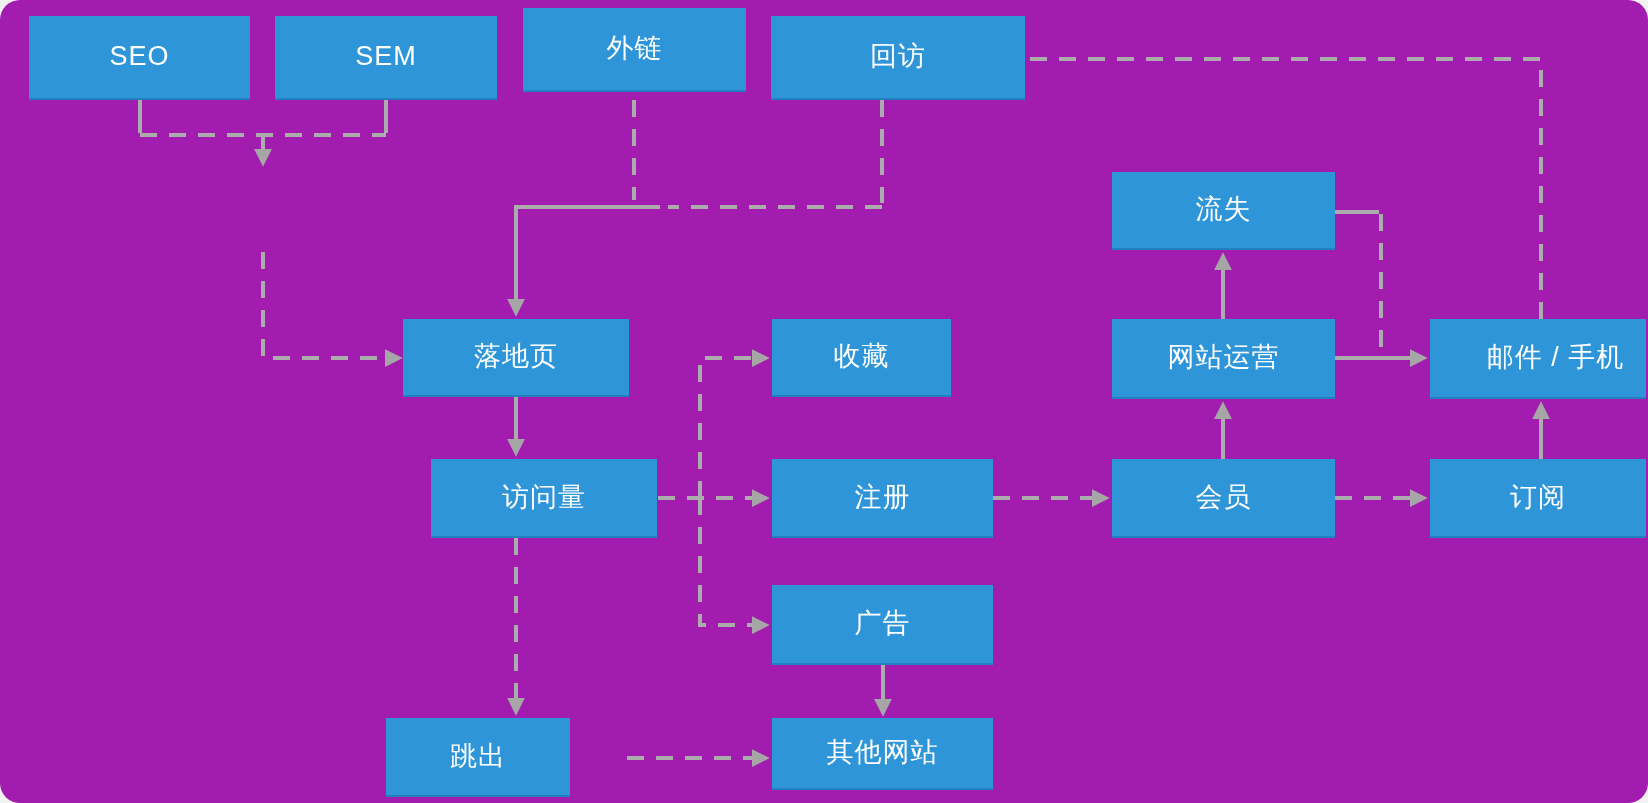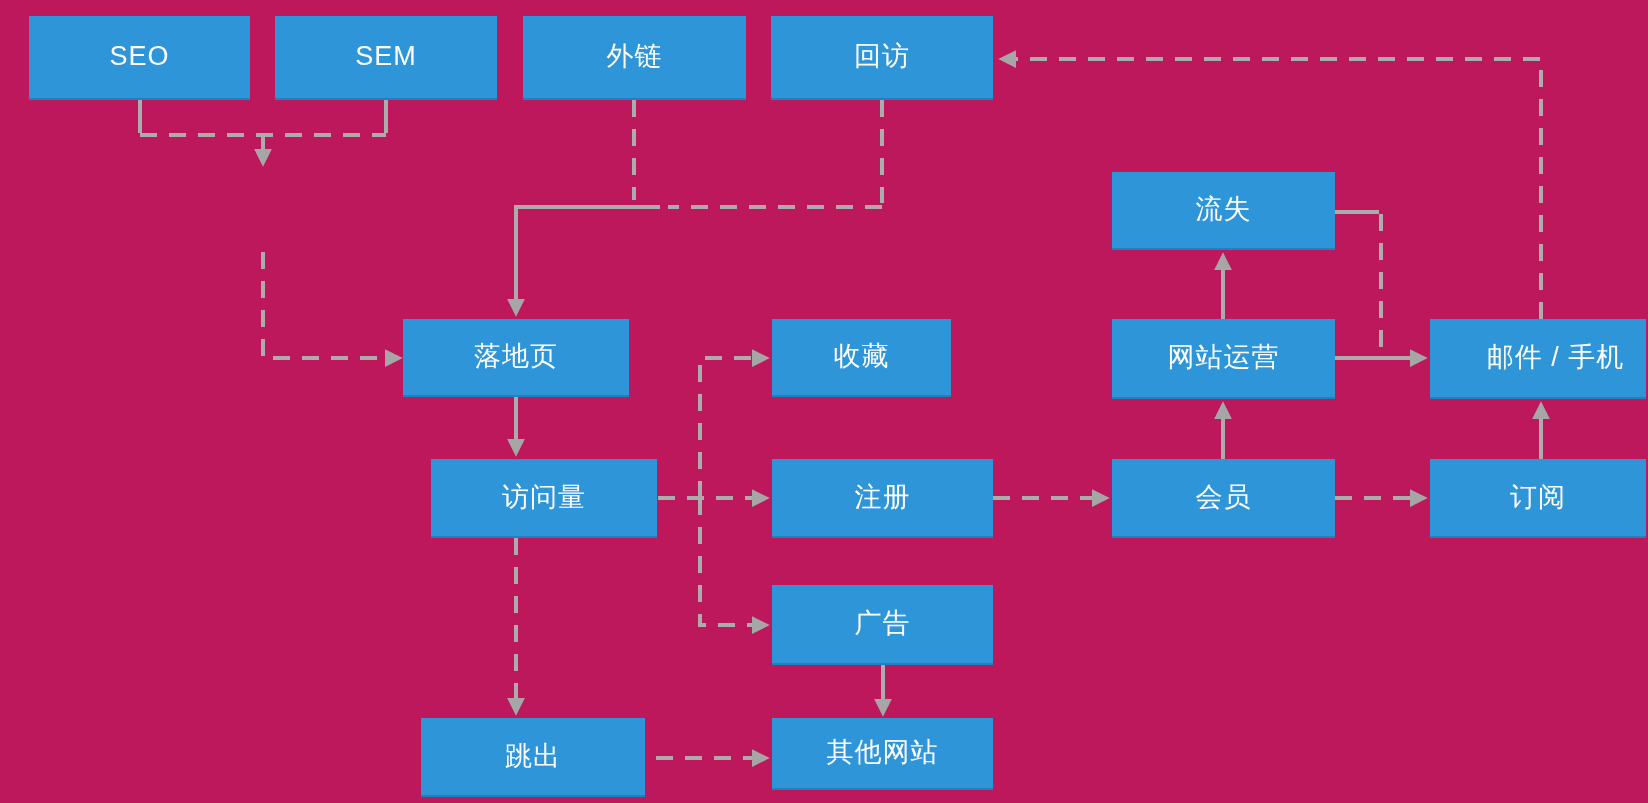--- a/index.html
+++ b/index.html
@@ -3,56 +3,57 @@
 <meta charset="utf-8">
 <style>
   html,body{margin:0;padding:0;}
   body{
     background:#f2f2f2;
     font-family:"Liberation Sans","DejaVu Sans",sans-serif;
   }
   #canvas{
     position:relative;
     width:1648px;height:803px;
-    background:#be185d;
+    background:#a21caf;
     overflow:hidden;
+    border-radius:20px;
   }
   #edges-svg{position:absolute;left:0;top:0;width:1648px;height:803px;}
   .node{
     position:absolute;
     background:#2E95D8;
     border-bottom:2px solid #2180bd;
     color:#fff;
     display:flex;
     flex-direction:column;
     align-items:center;
     justify-content:center;
     font-size:27px;
     letter-spacing:1px;
     text-align:center;
     box-sizing:border-box;
   }
   .node .lbl{display:block;line-height:1.25;}
   
   .n-seo            {left:29px;  top:16px;  width:221px; height:84px;}
   .n-sem            {left:275px; top:16px;  width:222px; height:84px;}
-  .n-external-links {left:523px; top:16px;  width:223px; height:84px;}
-  .n-revisit        {left:771px; top:16px;  width:222px; height:84px;}
+  .n-external-links {left:523px; top:8px;  width:223px; height:84px;}
+  .n-revisit        {left:771px; top:16px;  width:254px; height:84px;}
   .n-search-engine  {left:28px;  top:170px; width:469px; height:82px; font-size:26px;}
   .n-churn          {left:1112px;top:172px; width:223px; height:78px;}
   .n-landing-page   {left:403px; top:319px; width:226px; height:78px;text-align:right;}
   .n-favorites      {left:772px; top:319px; width:179px; height:78px;}
   .n-site-operation {left:1112px;top:319px; width:223px; height:80px;}
   .n-email-phone    {left:1430px;top:319px; width:216px; height:80px;padding-left:35px;}
   .n-visits         {left:403px; top:459px; width:226px; height:79px;margin-left:28px;}
   .n-register       {left:772px; top:459px; width:221px; height:79px;}
   .n-member         {left:1112px;top:459px; width:223px; height:79px;}
   .n-subscribe      {left:1430px;top:459px; width:216px; height:79px;text-align:right;}
   .n-ads            {left:772px; top:585px; width:221px; height:80px;}
-  .n-bounce         {left:421px; top:718px; width:224px; height:79px;}
+  .n-bounce         {left:386px; top:718px; width:184px; height:79px;}
   .n-other-sites    {left:772px; top:718px; width:221px; height:72px;}
 
   .edge{fill:none;stroke:#ACACAC;stroke-width:4;}
   .dashed{stroke-dasharray:17 12;}
 </style>
 </head>
 <body>
 
 <div id="canvas">
 

